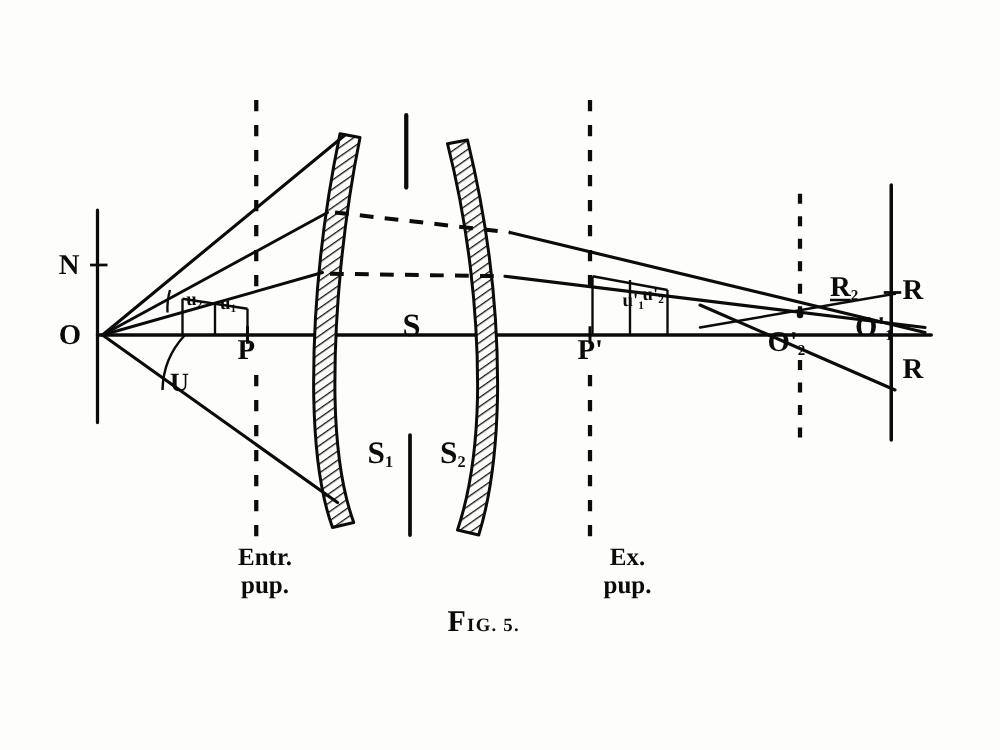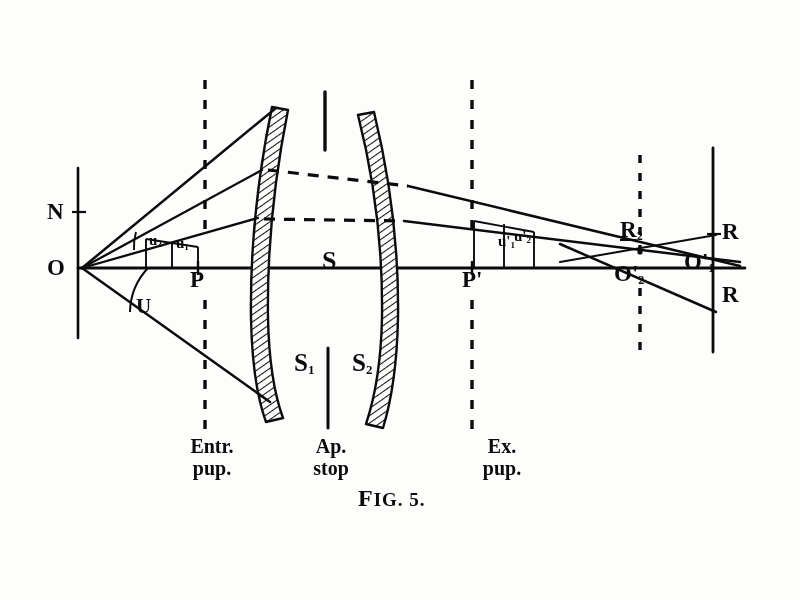--- a/index.html
+++ b/index.html
@@ -55,21 +55,21 @@
     font-size: 20px;
     font-weight: bold;
     text-align: center;
     line-height: 1.08;
   }
   .lbl-cap {
     font-size: 24px;
     letter-spacing: 1px;
     font-variant: small-caps;
   }
-  .lbl-cap .sc { font-size: 19px; text-align: center; }
+  .lbl-cap .sc { font-size: 15px; text-align: center; }
 </style>
 </head>
 <body>
 
 <div id="page">
 
   <svg id="figure-svg" viewBox="0 0 800 600">
 
     <defs>
       <pattern id="hatchPattern" patternUnits="userSpaceOnUse" width="6" height="6" patternTransform="rotate(55)">
@@ -196,21 +196,21 @@
   </div>
 
   <div class="lbl lbl-ang" style="left:498px; top:234px;">
     <span>u'</span><sub>1</sub>
   </div>
 
   <div class="lbl lbl-pt" style="left:462px; top:268px;">
     <span>P'</span>
   </div>
 
-  <div class="lbl lbl-pt" style="left:620px; top:218px;text-decoration:underline;">
+  <div class="lbl lbl-pt" style="left:664px; top:218px;text-decoration:underline;">
     <span>R</span><sub>2</sub>
   </div>
 
   <div class="lbl lbl-pt" style="left:614px; top:262px;">
     <span>O'</span><sub>2</sub>
   </div>
 
   <div class="lbl lbl-pt" style="left:722px; top:220px;">
     <span>R</span>
   </div>
@@ -221,24 +221,20 @@
 
   <div class="lbl lbl-pt" style="left:722px; top:283px;">
     <span>R</span>
   </div>
 
   <div class="lbl lbl-pup" style="left:180px; top:436px; width:64px;">
     <div>Entr.</div>
     <div>pup.</div>
   </div>
 
-  <div class="lbl lbl-pup" style="left:300px; top:436px; width:62px;">
-    <div>Ap.</div>
-    <div>stop</div>
-  </div>
 
   <div class="lbl lbl-pup" style="left:472px; top:436px; width:60px;">
     <div>Ex.</div>
     <div>pup.</div>
   </div>
 
   <div class="lbl lbl-cap" style="left:358px; top:486px;">
     <span>F</span><span class="sc">IG. 5.</span>
   </div>
 

